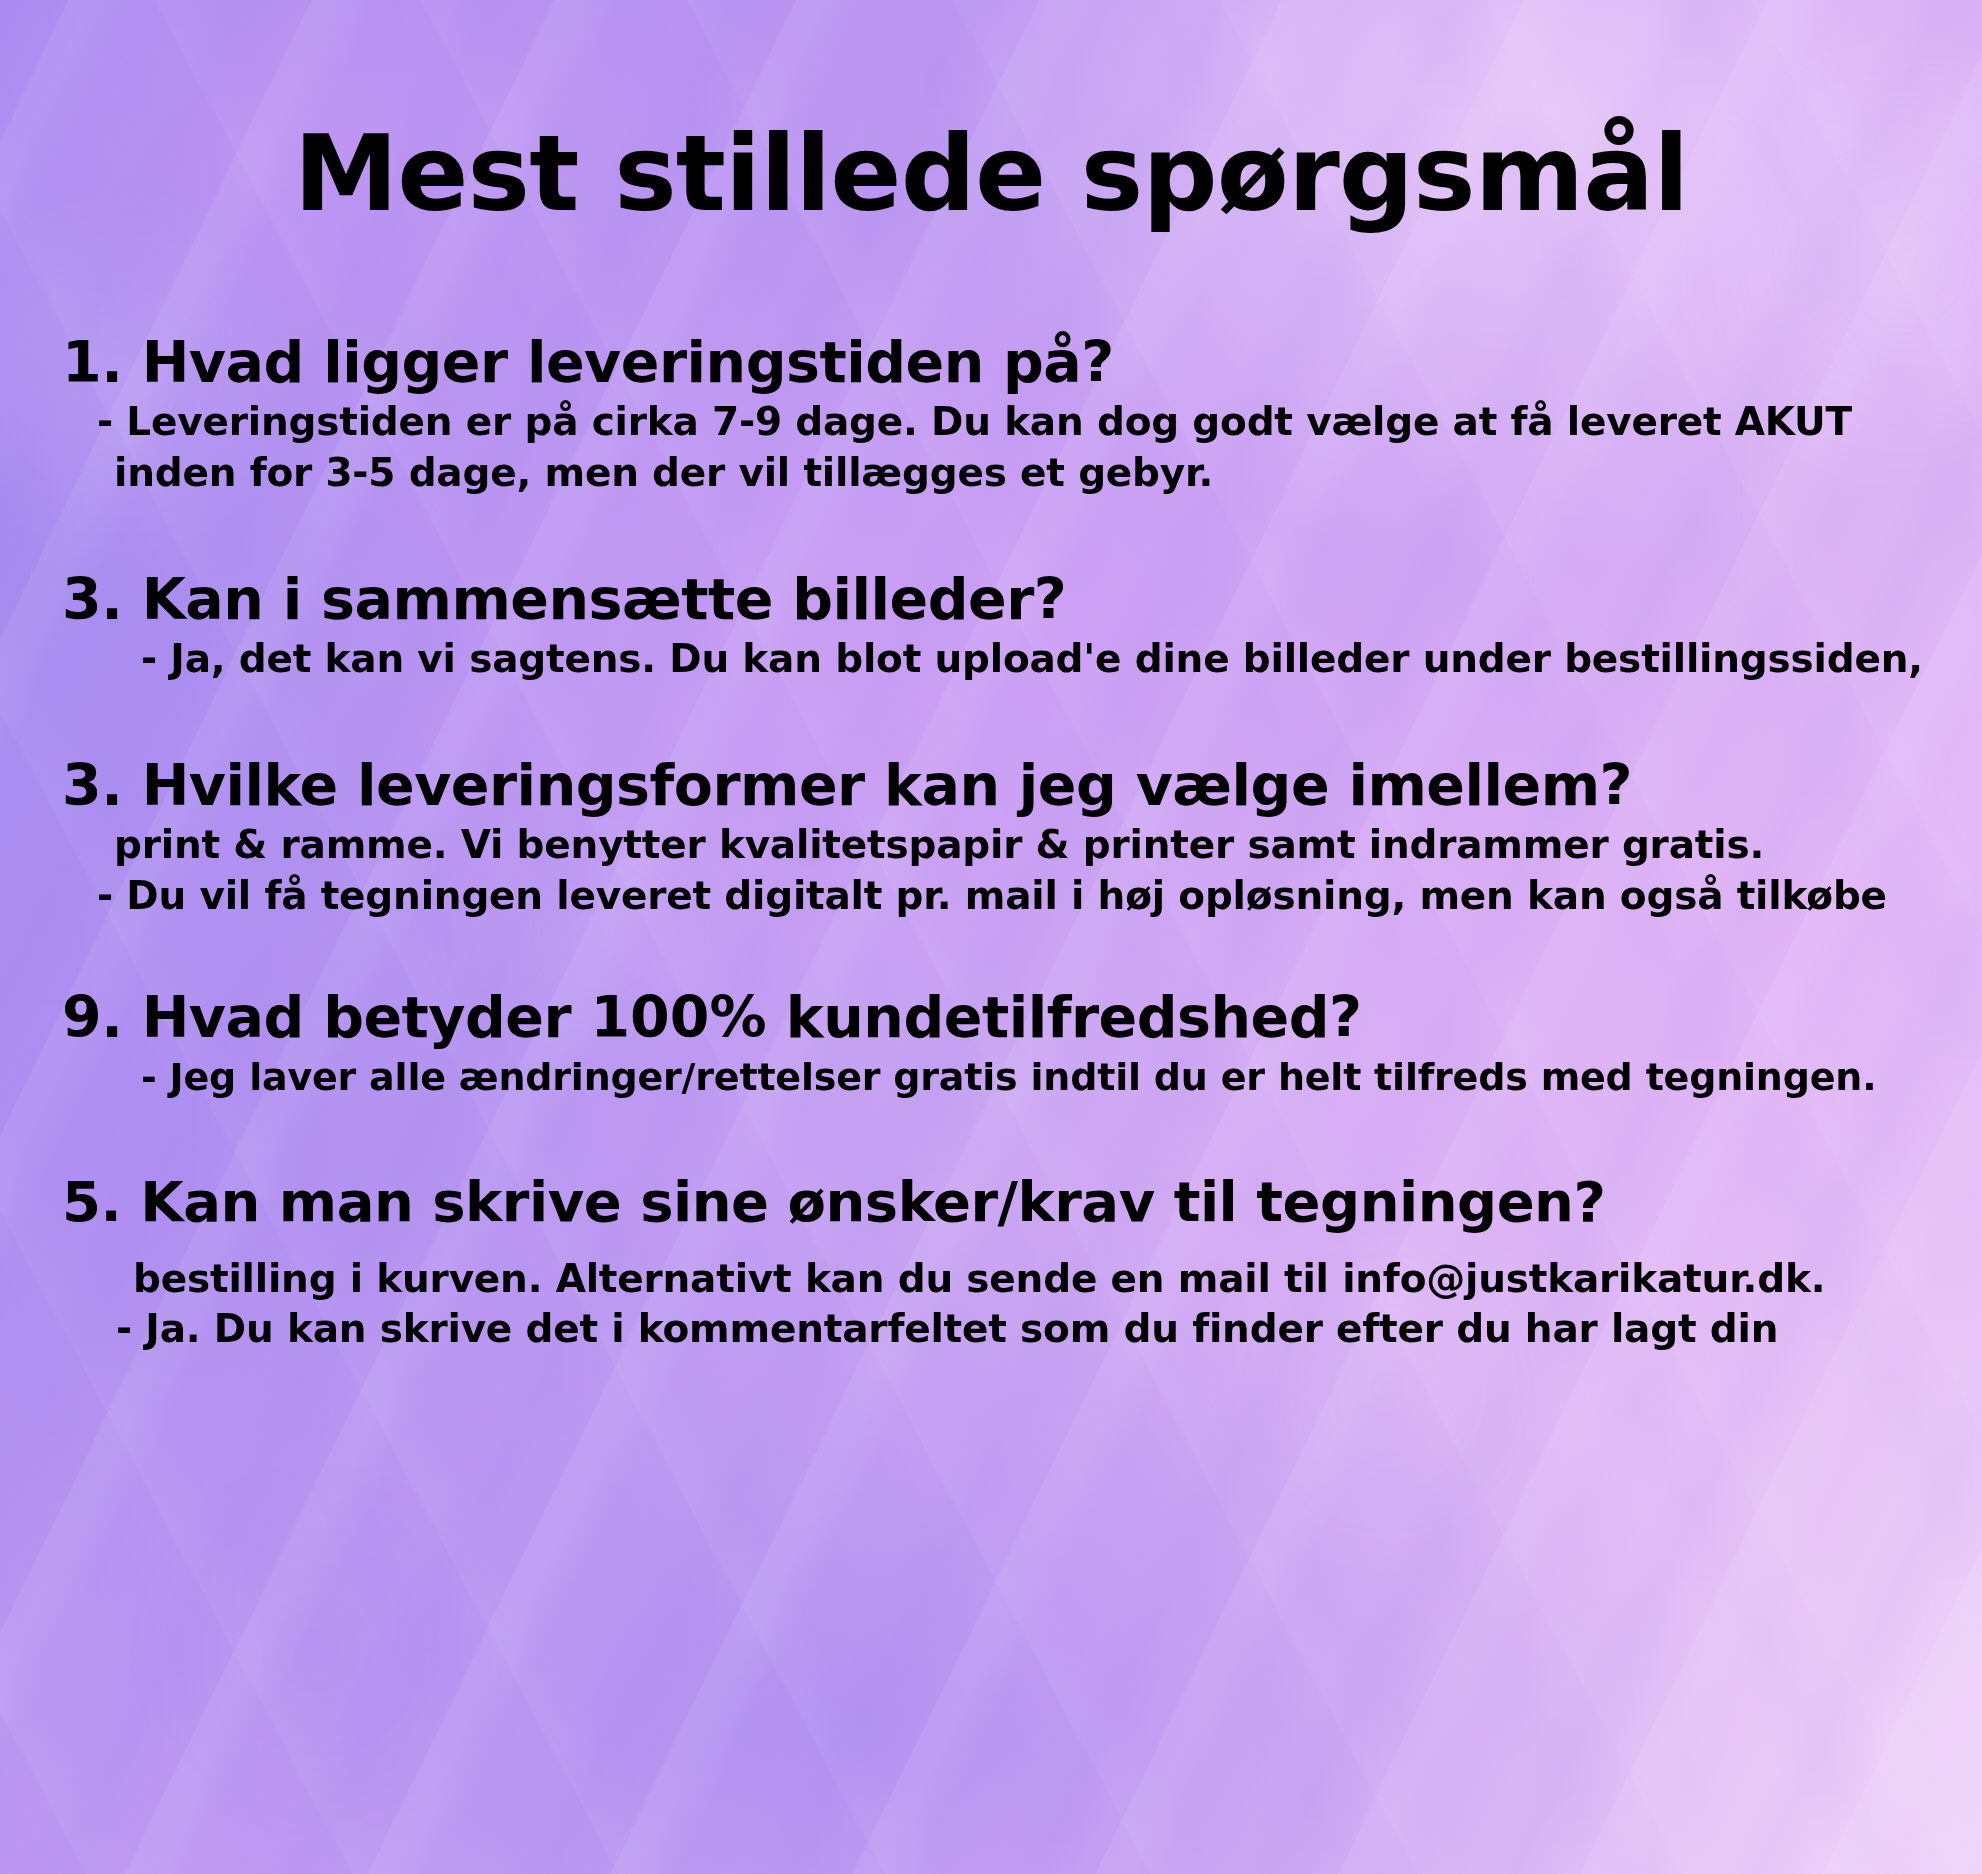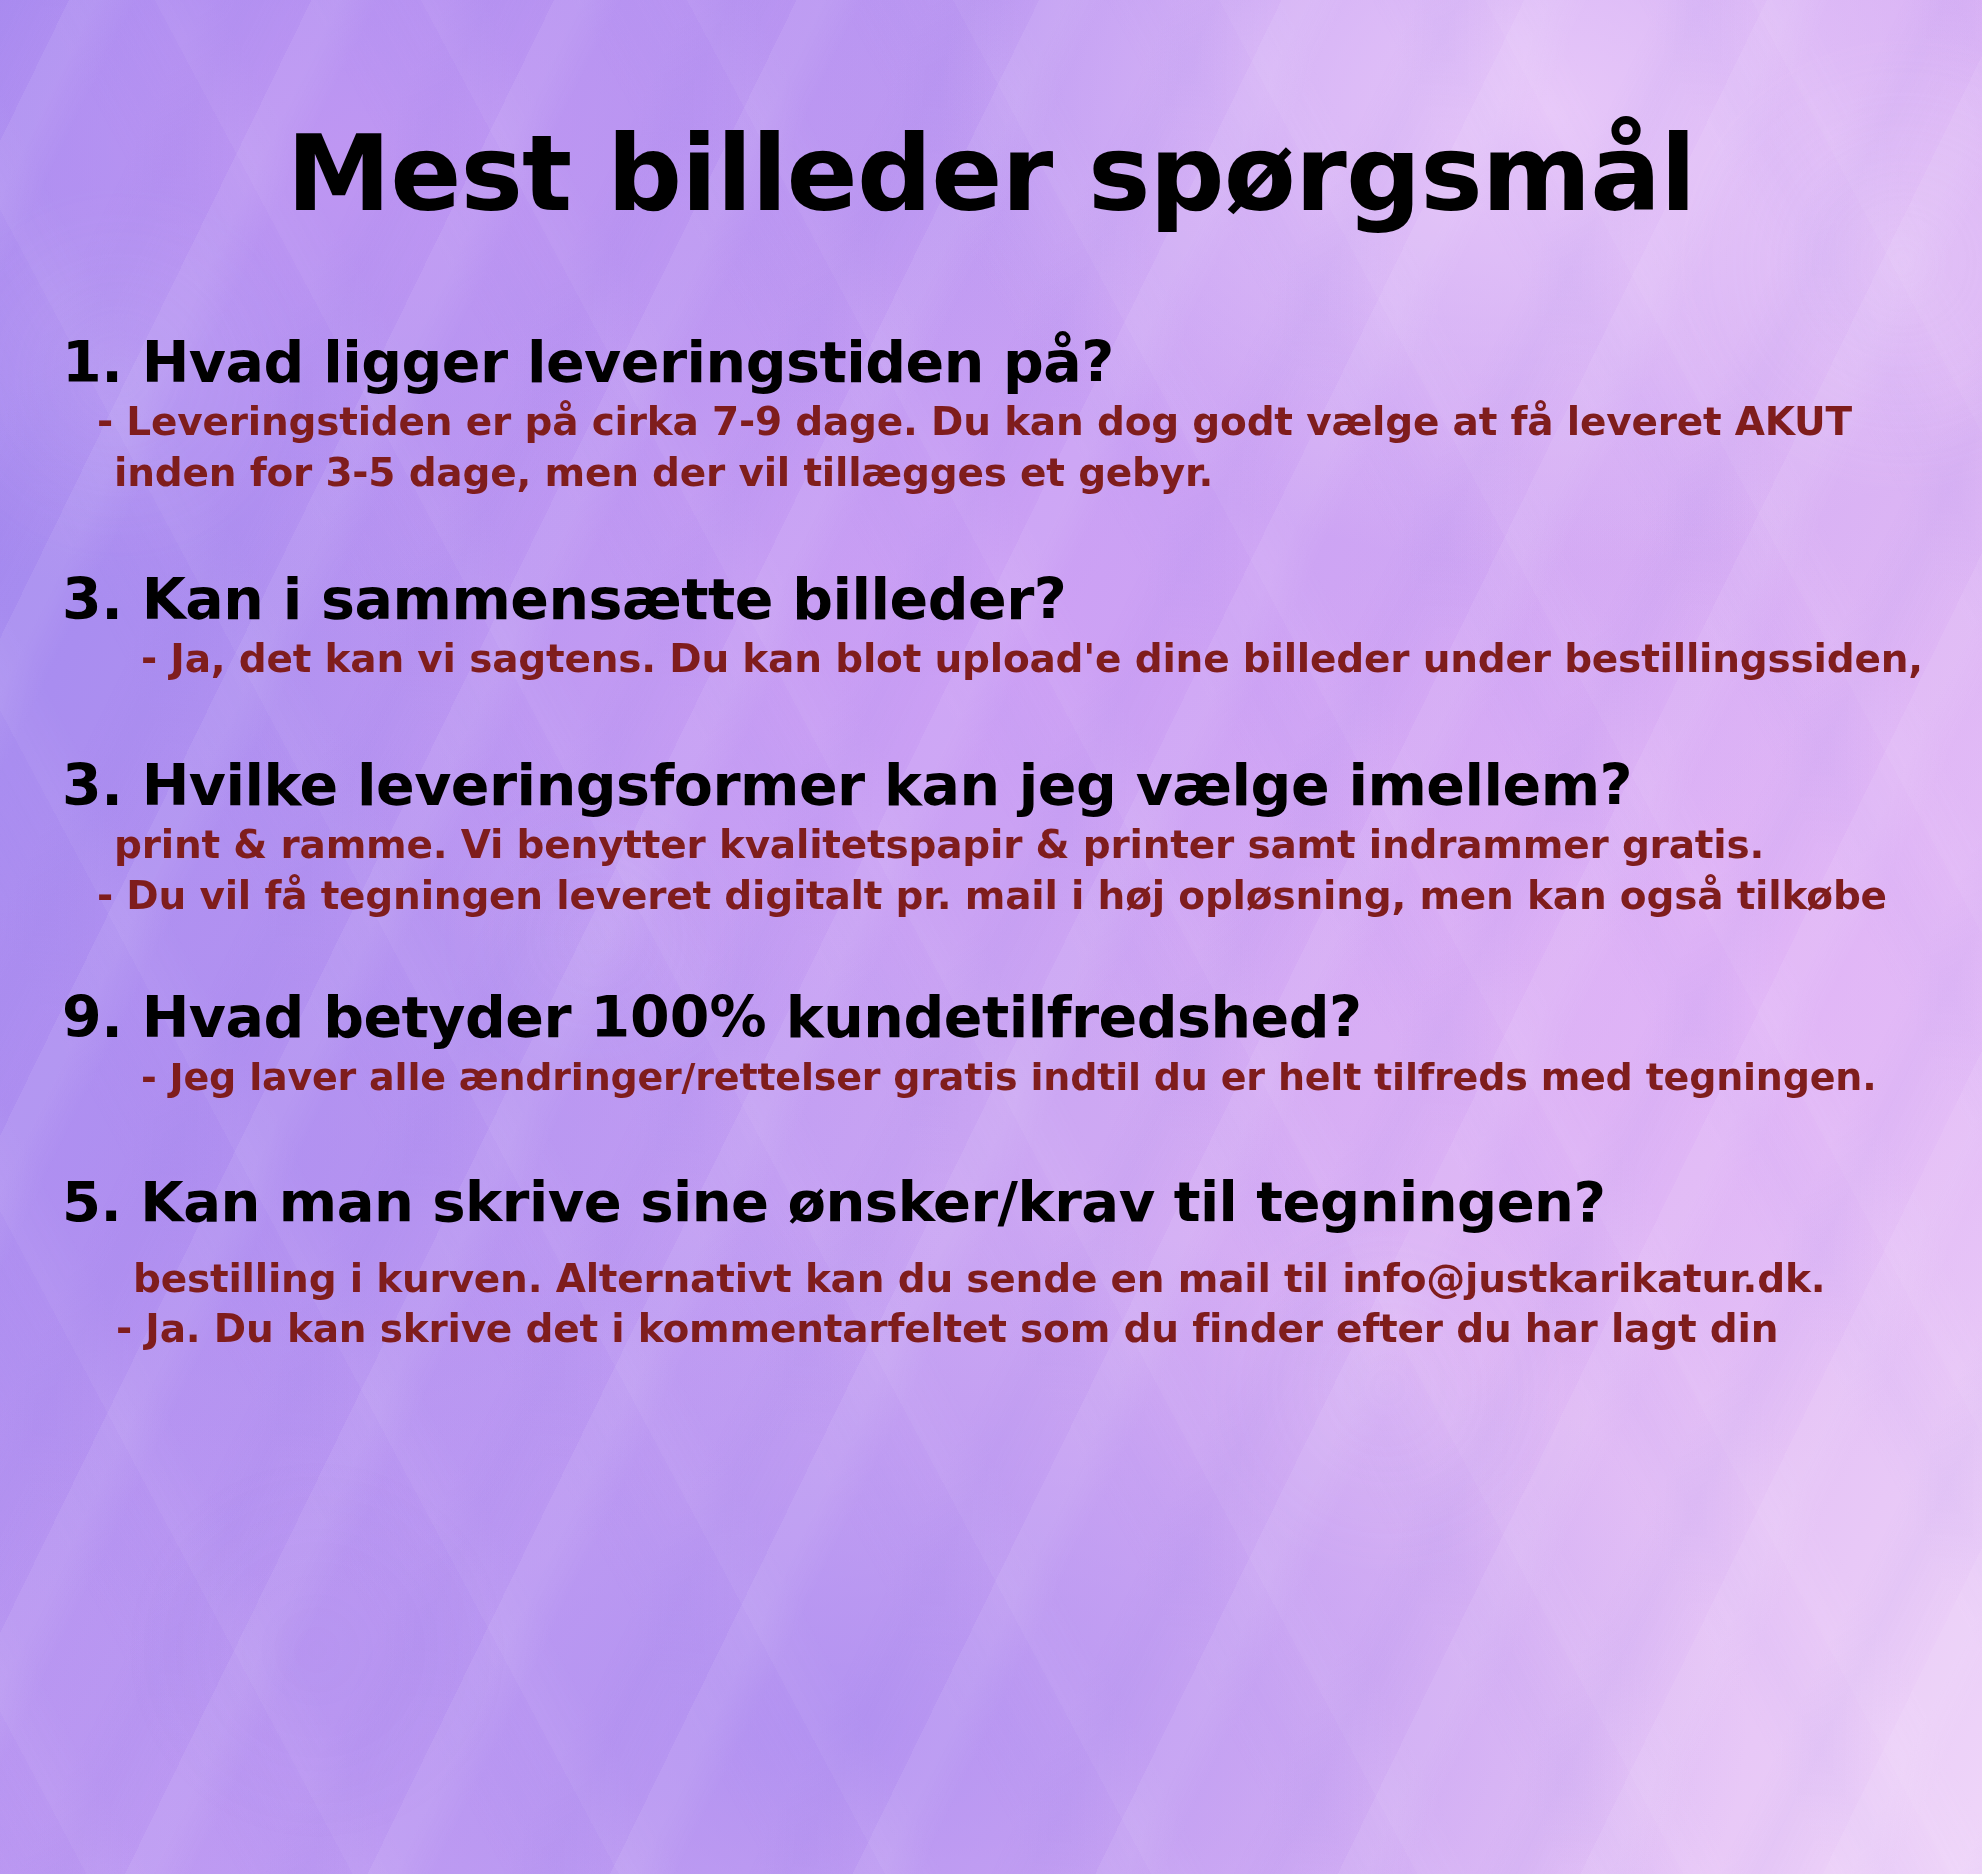--- a/index.html
+++ b/index.html
@@ -127,21 +127,21 @@
     margin: 0 0 3.8px 21px;
     white-space: nowrap;
   }
   .faq-question .pct {
     font-weight: 700;
     letter-spacing: 0px;
   }
 
   .faq-answer {
     margin: 0 0 0 60px;
-    color: #7f1d1d;
+    color: #000000;
     font-family: "DejaVu Sans", sans-serif;
     font-weight: 700;
     font-size: 39px;
     line-height: 1.30;
     letter-spacing: -0.2px;
   }
   .faq-answer .ans-line { display: block; white-space: nowrap; }
   .faq-answer .ans-line.indent { padding-left: 17px; }
 
   
@@ -165,21 +165,21 @@
 
 <div id="faq-poster">
 
   <div class="bg-base"></div>
   <div class="bg-wash-a"></div>
   <div class="bg-wash-b"></div>
   <div class="bg-wash-c"></div>
 
   <div class="content">
 
-    <h1 class="poster-title">Mest billeder spørgsmål</h1>
+    <h1 class="poster-title">Mest stillede spørgsmål</h1>
 
     <ul class="faq-list">
 
       <li class="faq-item item-1">
         <h2 class="faq-question">1. Hvad ligger leveringstiden på?</h2>
         <div class="faq-answer">
           <span class="ans-line">- Leveringstiden er på cirka 7-9 dage. Du kan dog godt vælge at få leveret AKUT</span>
           <span class="ans-line indent">inden for 3-5 dage, men der vil tillægges et gebyr.</span>
         </div>
       </li>

